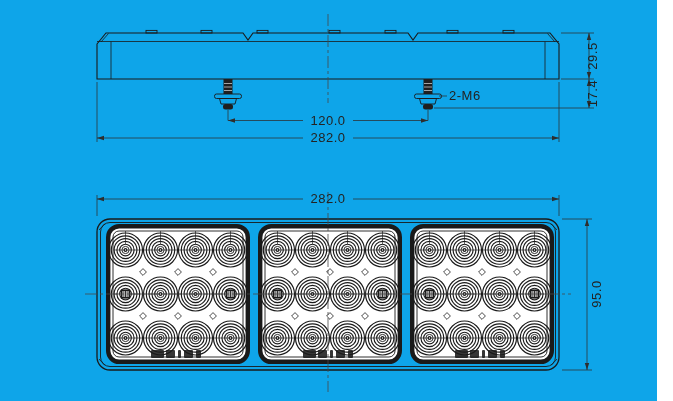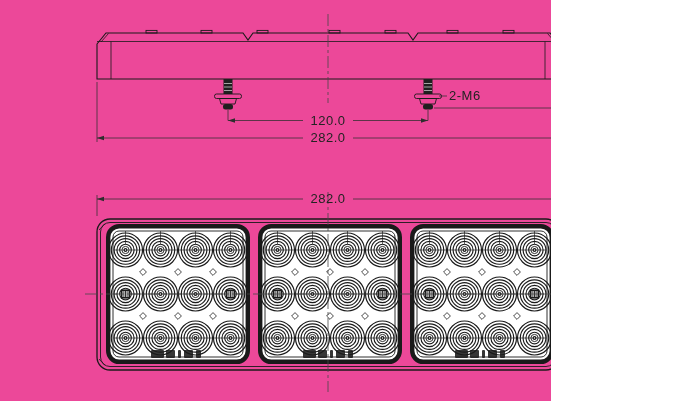--- a/index.html
+++ b/index.html
@@ -1,16 +1,16 @@
 <!DOCTYPE html>
 <html><head>
 <meta charset="utf-8">
 <style>
   html,body{margin:0;padding:0;background:#fff;}
-  .canvas{position:relative;width:551px;height:401px;background:#ec4899;overflow:hidden;}
+  .canvas{position:relative;width:657px;height:401px;background:#0ea5e9;overflow:hidden;}
   svg{display:block;}
   .ln{stroke:#1a1a1a;fill:none;}
   .dim{stroke:#2e2e2e;stroke-width:.75;fill:none;}
   .cl{stroke:#474747;stroke-width:.8;fill:none;stroke-dasharray:12 3 3 3;}
   .arr{fill:#2e2e2e;stroke:none;}
   .dimtxt{font-family:"Liberation Sans",sans-serif;font-size:13px;fill:#232323;letter-spacing:.5px;}
 </style>
 </head>
 <body>
 

